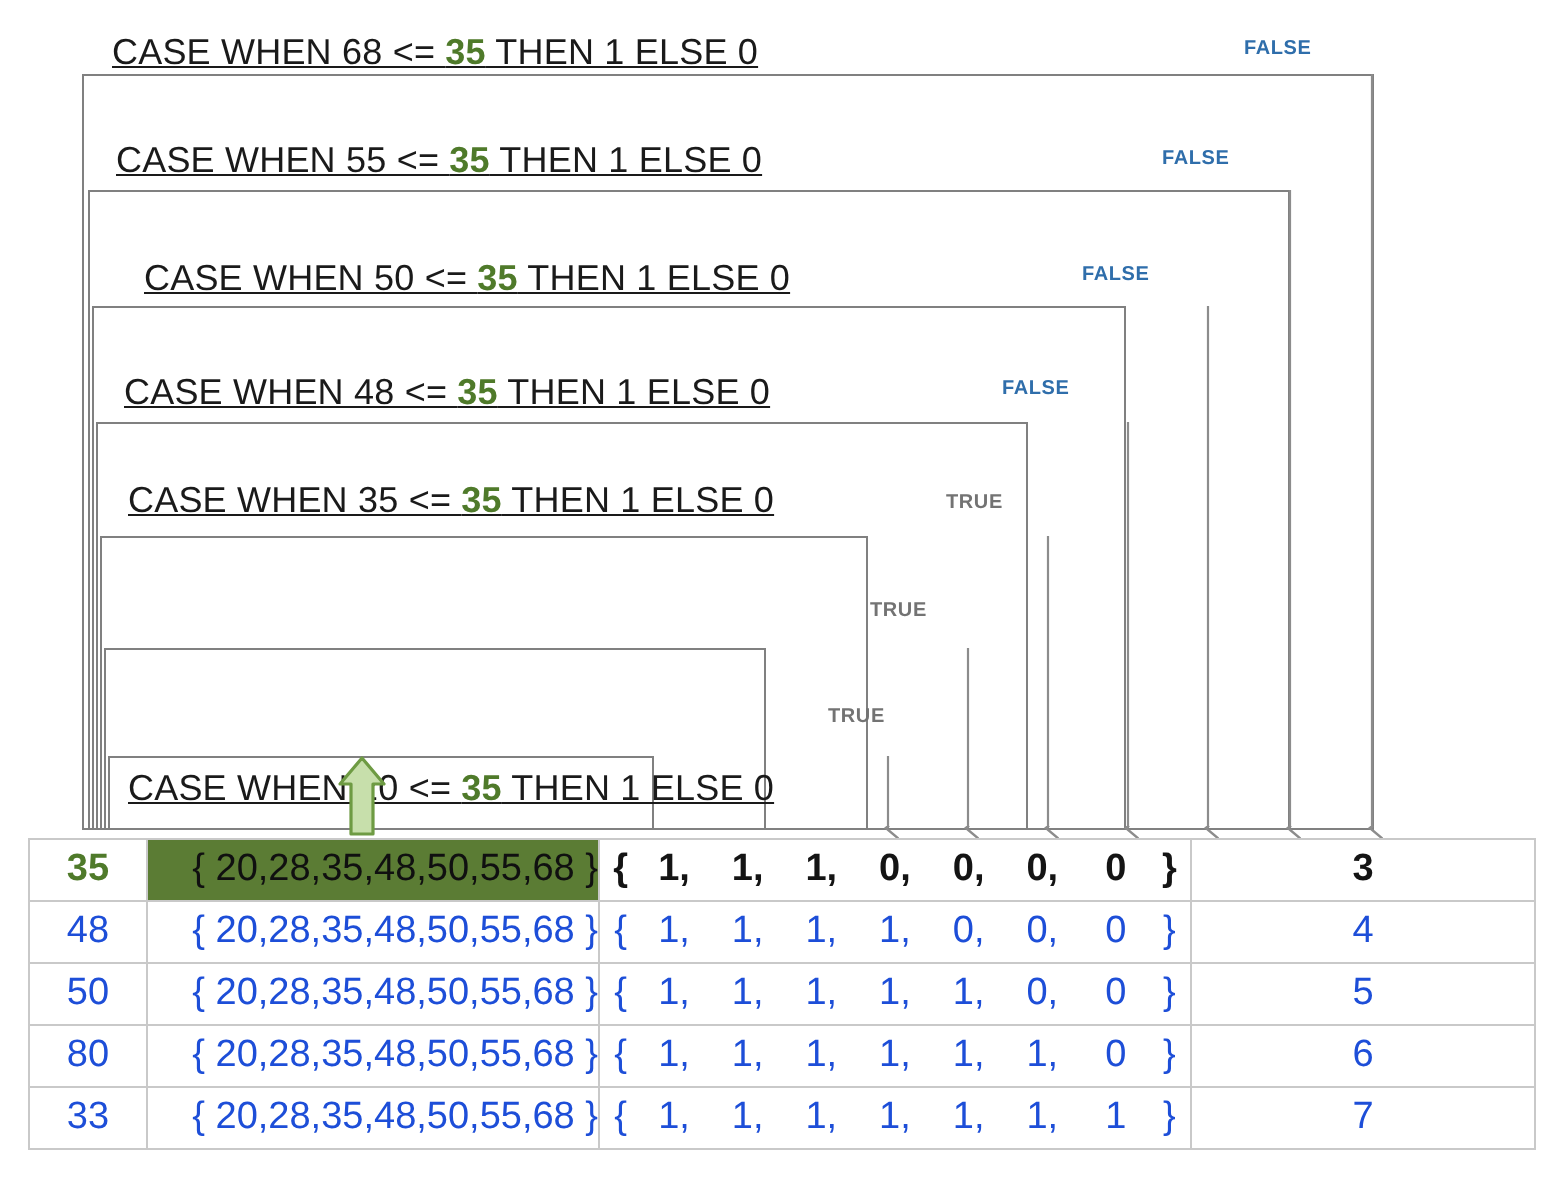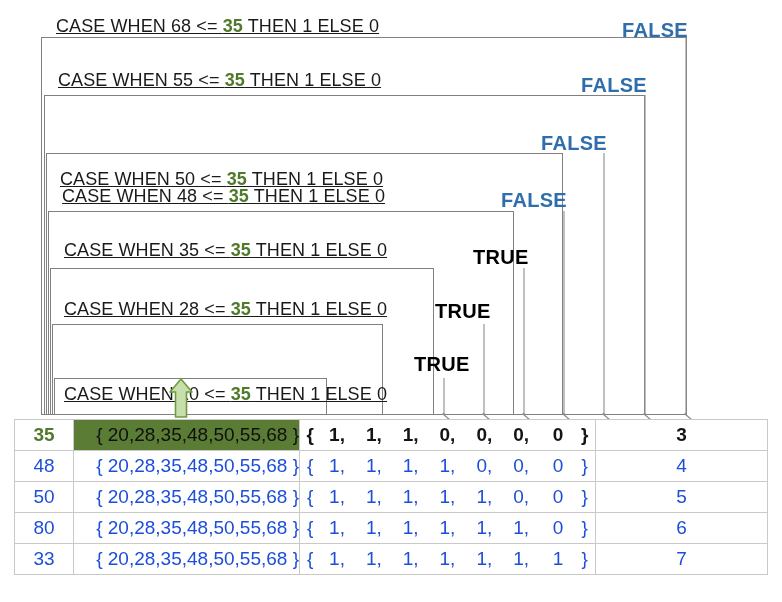--- a/index.html
+++ b/index.html
@@ -23,27 +23,27 @@
     font-size:18px;
     color:#1a1a1a;
     letter-spacing:0.1px;
     text-decoration:underline;
   }
   .case-text .hl{color:#4f7a2a;font-weight:bold;}
 
   
   .bool{
     position:absolute;
-    font-size:20px;
+    font-size:10px;
     font-weight:bold;
     white-space:nowrap;
     letter-spacing:0.3px;
   }
   .bool.f{color:#2f6eab;}
-  .bool.t{color:#000000;}
+  .bool.t{color:#737373;}
 
   
   #arrows{position:absolute;left:0;top:0;width:782px;height:602px;pointer-events:none;}
 
   
   #table{
     position:absolute;left:14px;top:419px;width:754px;
     border-collapse:collapse;
     table-layout:fixed;
   }
@@ -85,31 +85,28 @@
   <div class="case-box" style="left:50px;top:268px;width:384px;height:147px;"></div>
   <div class="case-box" style="left:52px;top:324px;width:331px;height:91px;"></div>
   <div class="case-box" style="left:54px;top:378px;width:273px;height:37px;"></div>
 
   <div class="case-text" style="left:56px;top:16px;">
     <span>CASE WHEN 68 &lt;= </span><span class="hl">35</span><span> THEN 1 ELSE 0</span>
   </div>
   <div class="case-text" style="left:58px;top:70px;text-align:right;">
     <span>CASE WHEN 55 &lt;= </span><span class="hl">35</span><span> THEN 1 ELSE 0</span>
   </div>
-  <div class="case-text" style="left:60px;top:129px;margin-top:40px;">
+  <div class="case-text" style="left:72px;top:129px;">
     <span>CASE WHEN 50 &lt;= </span><span class="hl">35</span><span> THEN 1 ELSE 0</span>
   </div>
   <div class="case-text" style="left:62px;top:186px;">
     <span>CASE WHEN 48 &lt;= </span><span class="hl">35</span><span> THEN 1 ELSE 0</span>
   </div>
   <div class="case-text" style="left:64px;top:240px;">
     <span>CASE WHEN 35 &lt;= </span><span class="hl">35</span><span> THEN 1 ELSE 0</span>
-  </div>
-  <div class="case-text" style="left:64px;top:299px;">
-    <span>CASE WHEN 28 &lt;= </span><span class="hl">35</span><span> THEN 1 ELSE 0</span>
   </div>
   <div class="case-text" style="left:64px;top:353px;margin-top:31px;">
     <span>CASE WHEN 20 &lt;= </span><span class="hl">35</span><span> THEN 1 ELSE 0</span>
   </div>
 
   <div class="bool f" style="left:622px;top:19px;">FALSE</div>
   <div class="bool f" style="left:581px;top:74px;">FALSE</div>
   <div class="bool f" style="left:541px;top:132px;">FALSE</div>
   <div class="bool f" style="left:501px;top:189px;">FALSE</div>
   <div class="bool t" style="left:473px;top:246px;">TRUE</div>

